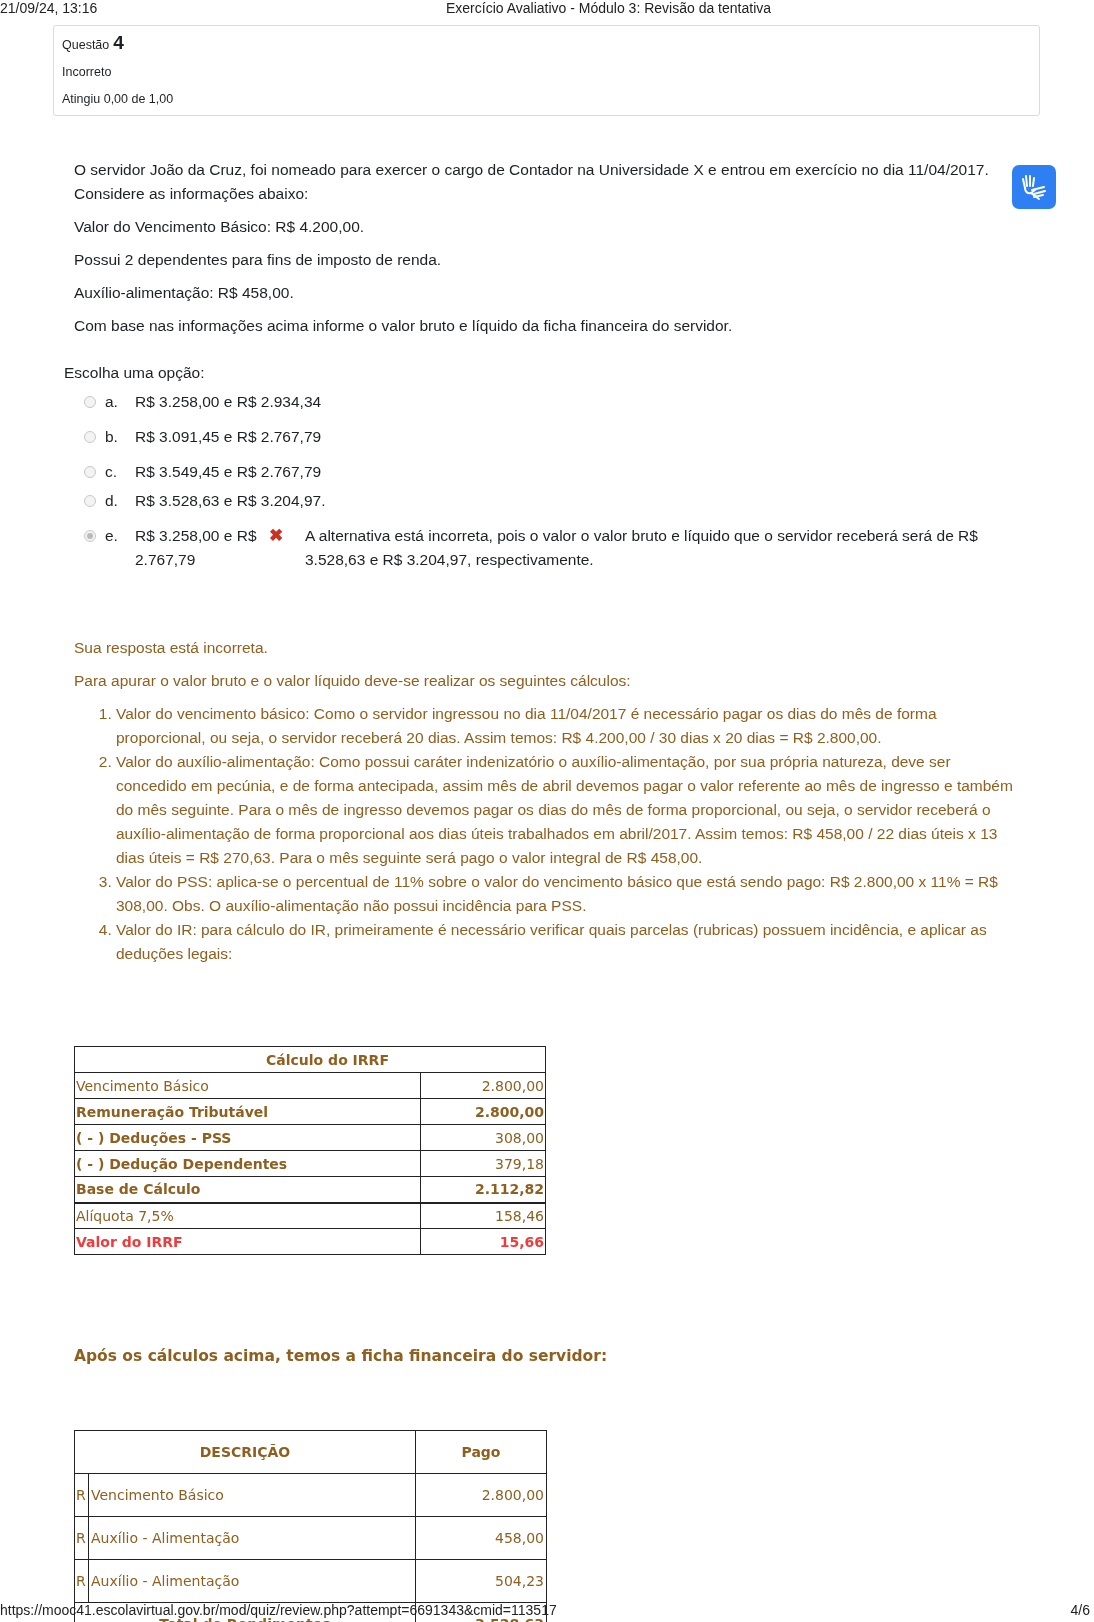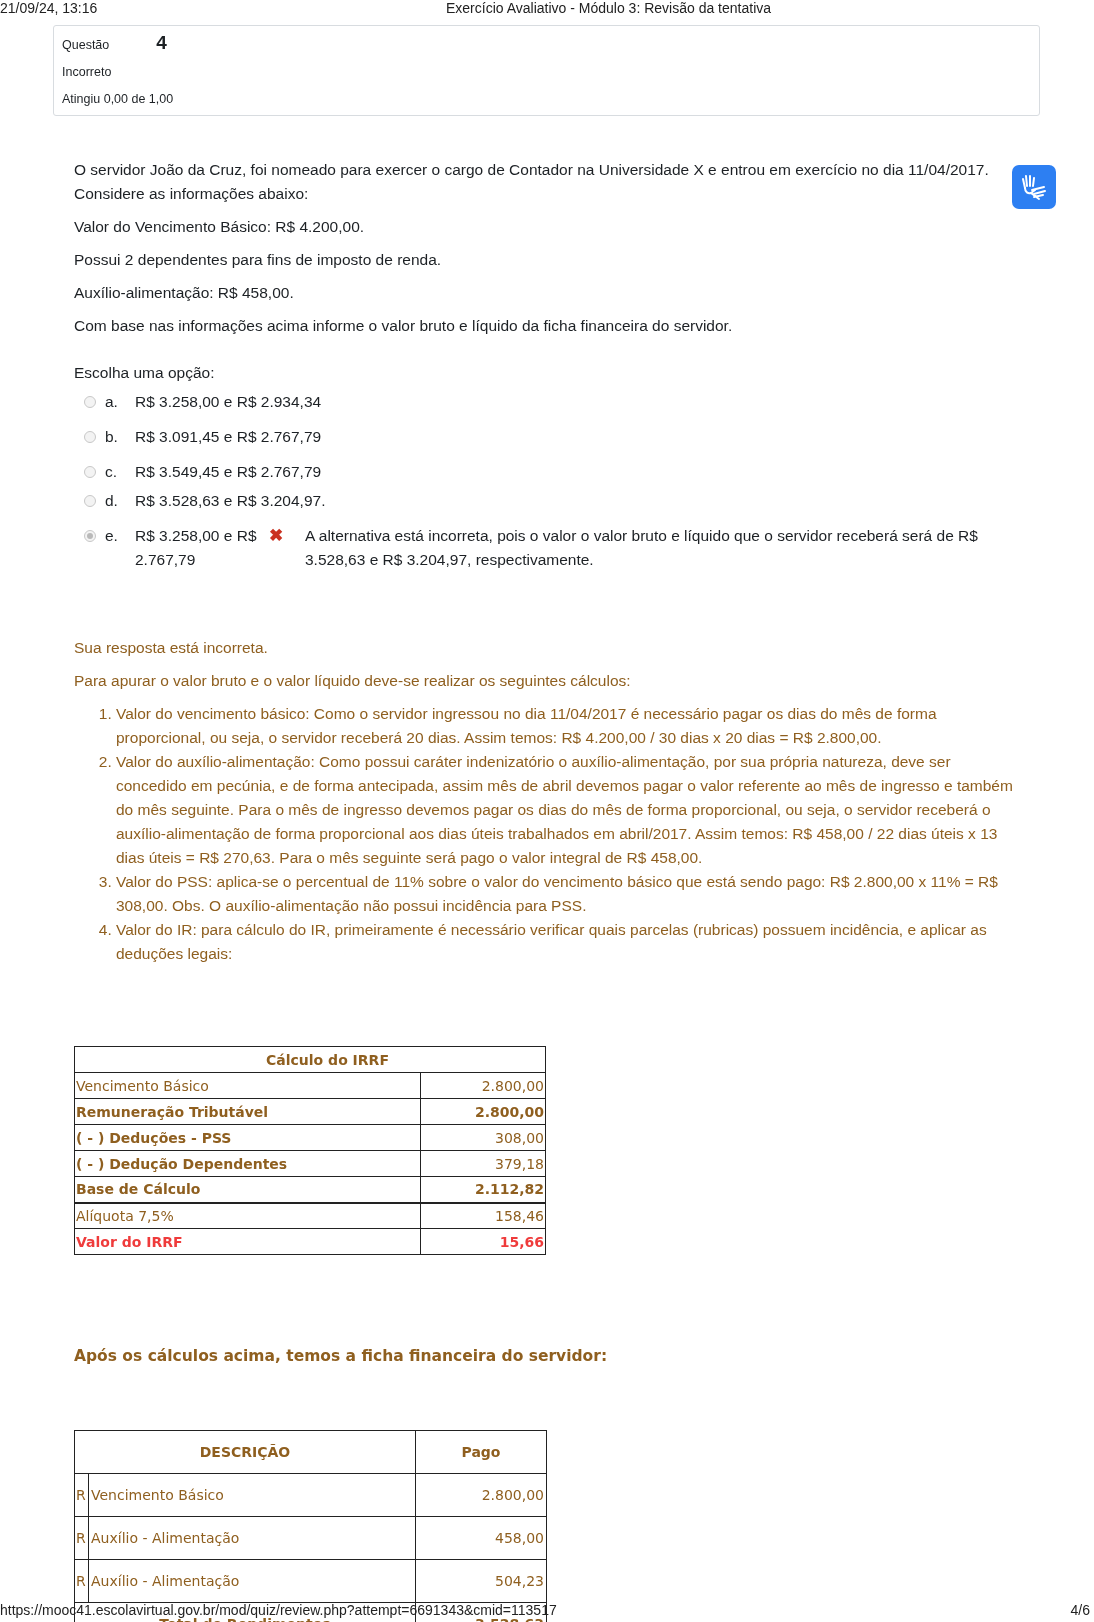--- a/index.html
+++ b/index.html
@@ -18,33 +18,33 @@
     font-size: 14px; color: #222;
   }
   .print-footer .url { position: absolute; left: 0; top: 0; }
   .print-footer .page { position: absolute; right: 4px; top: 0; }
 
   .info-box {
     position: absolute; left: 53px; top: 25px; width: 987px; height: 91px;
     border: 1px solid #d8dce0; border-radius: 3px; box-sizing: border-box;
     padding: 6px 8px; font-size: 12.5px; color: #1d2125;
   }
-  .info-box .qno { display: flex; align-items: baseline; height: 24px; gap: 43px; }
+  .info-box .qno { display: flex; align-items: baseline; height: 24px; }
   .info-box .qno .qnum { font-weight: bold; font-size: 19px; margin-left: 4px; }
   .info-box .line { margin-top: 9px; height: 18px; }
 
   .q-text { position: absolute; left: 74px; top: 158px; width: 930px; font-size: 15.5px; line-height: 24px; color: #1d2125; }
   .q-text p { margin: 0 0 9px 0; }
 
   .sign-btn {
     position: absolute; left: 1012px; top: 165px; width: 44px; height: 44px;
     background: #2d7ff2; border-radius: 7px; display: flex; align-items: center; justify-content: center;
   }
 
-  .prompt { position: absolute; left: 74px; top: 364px; font-size: 15.5px; }
+  .prompt { position: absolute; left: 64px; top: 364px; font-size: 15.5px; }
   .answers { position: absolute; left: 84px; top: 390px; width: 940px; }
   .ans { display: flex; align-items: flex-start; font-size: 15.5px; line-height: 24px; position: absolute; left: 0; }
   .ans .radio {
     width: 12px; height: 12px; border: 1px solid #c8c8c8; border-radius: 50%;
     background: #f3f3f3; margin-top: 6px; box-sizing: border-box; position: relative;
   }
   .ans .radio.checked::after {
     content: ""; position: absolute; left: 2px; top: 2px; width: 6px; height: 6px; border-radius: 50%; background: #b9b9b9;
   }
   .ans .letter { width: 30px; margin-left: 9px; }

